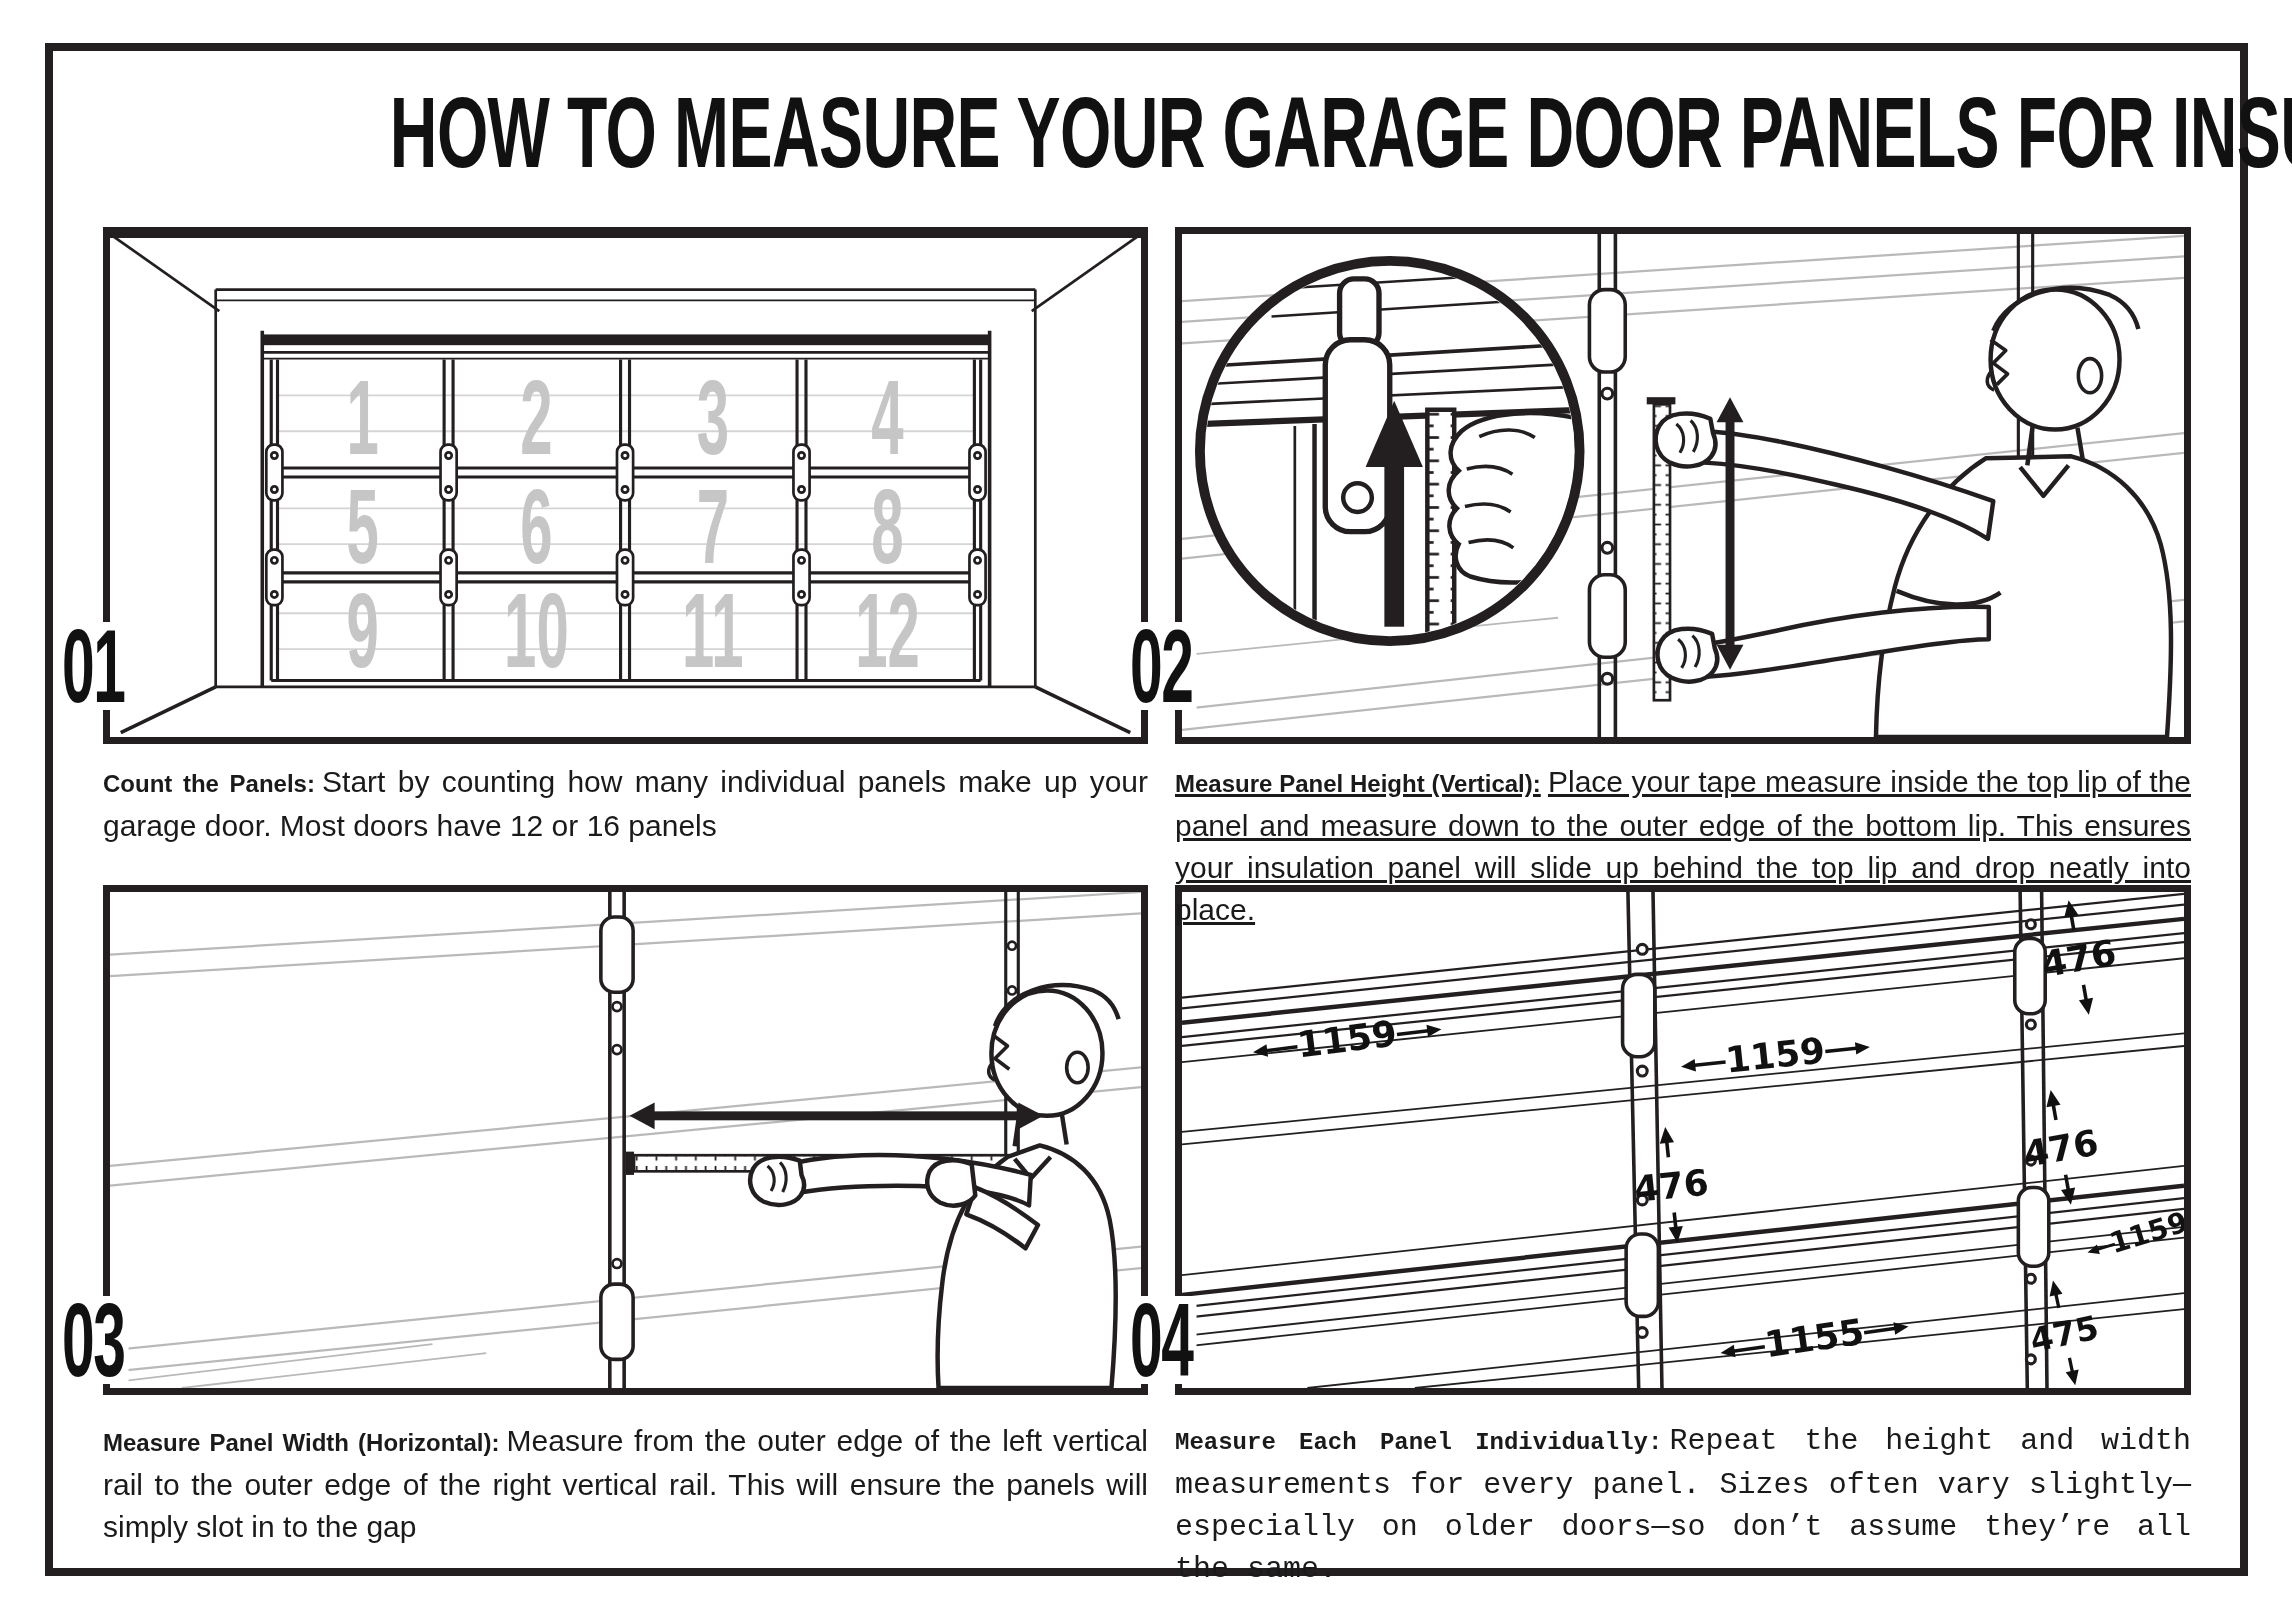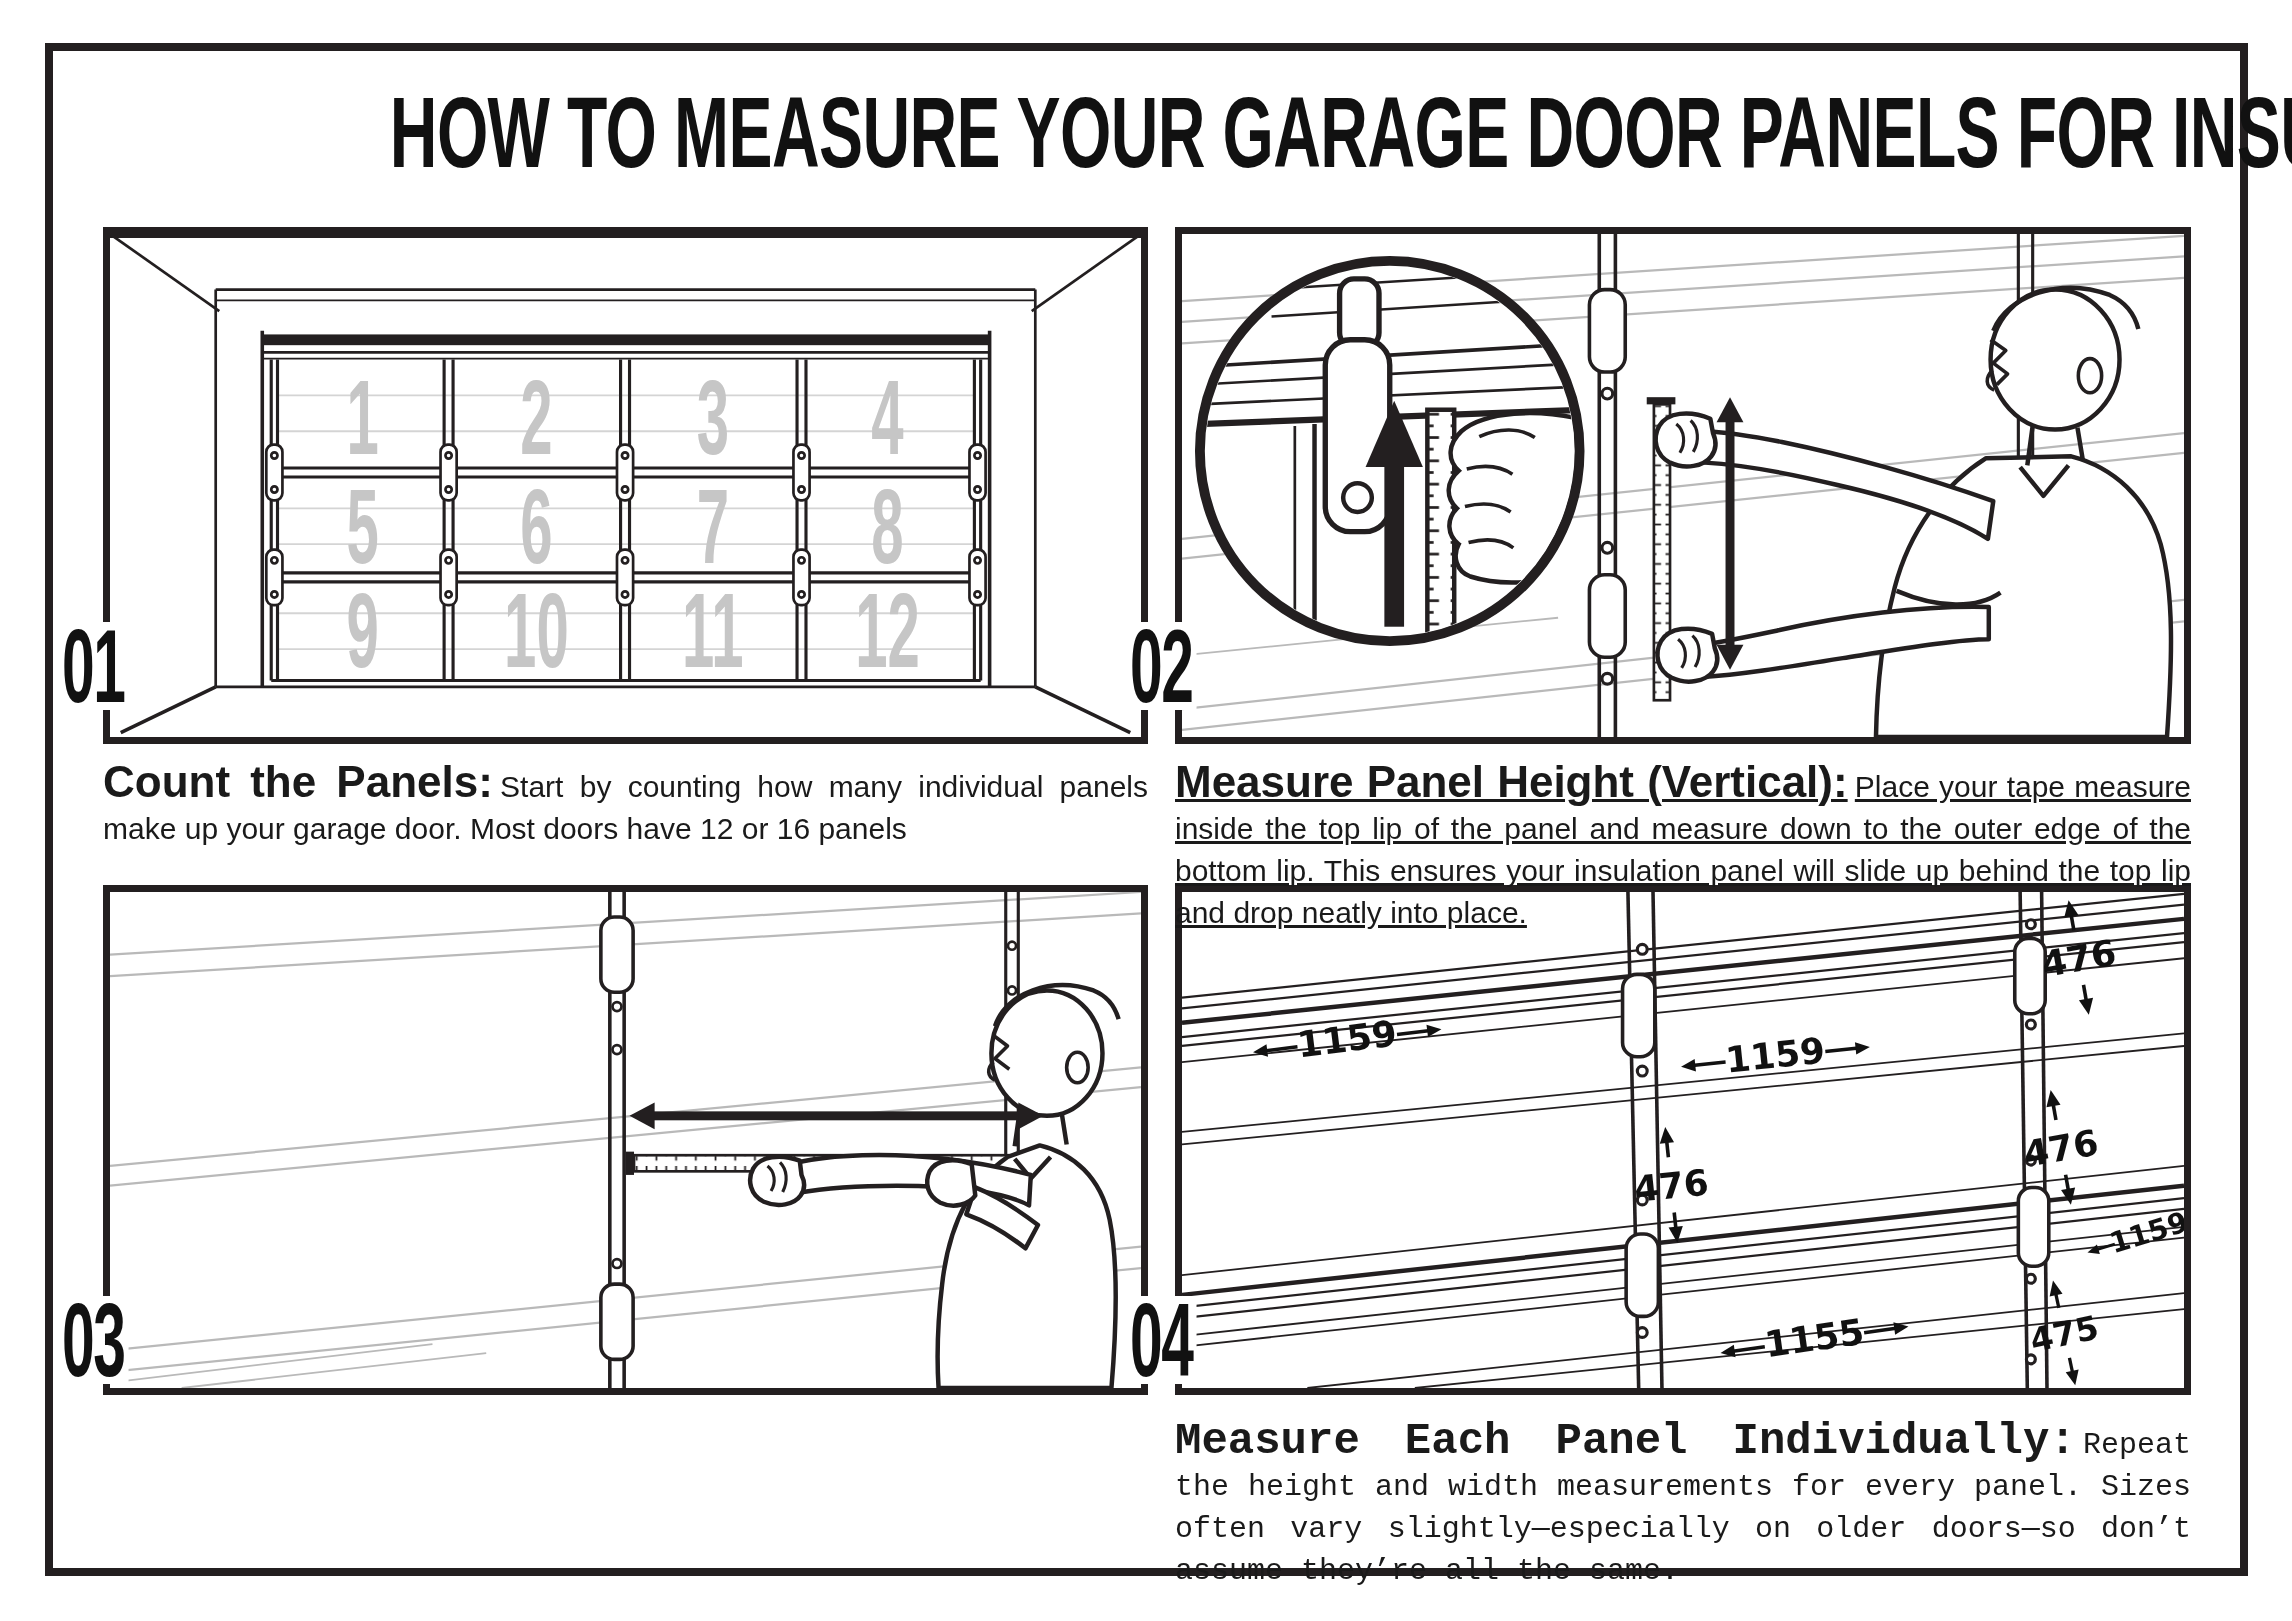--- a/index.html
+++ b/index.html
@@ -22,21 +22,21 @@
   #num1{left:59px;top:622px;}
   #num2{left:1127px;top:622px;}
   #num3{left:59px;top:1296px;}
   #num4{left:1127px;top:1296px;}
   .step-text{position:absolute;text-align:justify;}
   #txt1{left:103px;top:761px;width:1045px;}
   #txt2{left:1175px;top:761px;width:1016px;text-decoration:underline;}
   #txt3{left:103px;top:1420px;width:1045px;}
   #txt4{left:1175px;top:1420px;width:1016px;font-family:Liberation Mono, monospace;}
   .step-text p{margin:0;font-size:30px;line-height:42px;}
-  .cap{font-weight:700;font-size:44px;margin-right:7.2px;}
+  .cap{font-weight:700;font-size:24px;margin-right:7.2px;}
   .doornum{font-weight:700;font-size:118px;fill:#c6c6c6;}
   .hw{font-weight:700;font-size:40px;fill:#111;font-family:"DejaVu Sans",sans-serif;}
 </style>
 </head>
 <body>
 
 <div class="page">
   <div class="outer-frame"></div>
   <div class="main-title">HOW TO MEASURE YOUR GARAGE DOOR PANELS FOR INSULATION</div>
 
@@ -392,17 +392,20 @@
   <div class="step-num" id="num2">02</div>
   <div class="step-num" id="num3">03</div>
   <div class="step-num" id="num4">04</div>
 
   <div class="step-text" id="txt1">
     <p><span class="cap">Count the Panels:</span><span>Start by counting how many individual panels make up your garage door. Most doors have 12 or 16 panels</span></p>
   </div>
   <div class="step-text" id="txt2">
     <p><span class="cap">Measure Panel Height (Vertical):</span><span>Place your tape measure inside the top lip of the panel and measure down to the outer edge of the bottom lip. This ensures your insulation panel will slide up behind the top lip and drop neatly into place.</span></p>
   </div>
+  <div class="step-text" id="txt3">
+    <p><span class="cap">Measure Panel Width (Horizontal):</span><span>Measure from the outer edge of the left vertical rail to the outer edge of the right vertical rail. This will ensure the panels will simply slot in to the gap</span></p>
+  </div>
   <div class="step-text" id="txt4">
     <p><span class="cap">Measure Each Panel Individually:</span><span>Repeat the height and width measurements for every panel. Sizes often vary slightly—especially on older doors—so don’t assume they’re all the same.</span></p>
   </div>
 </div>
 
 
 </body></html>

